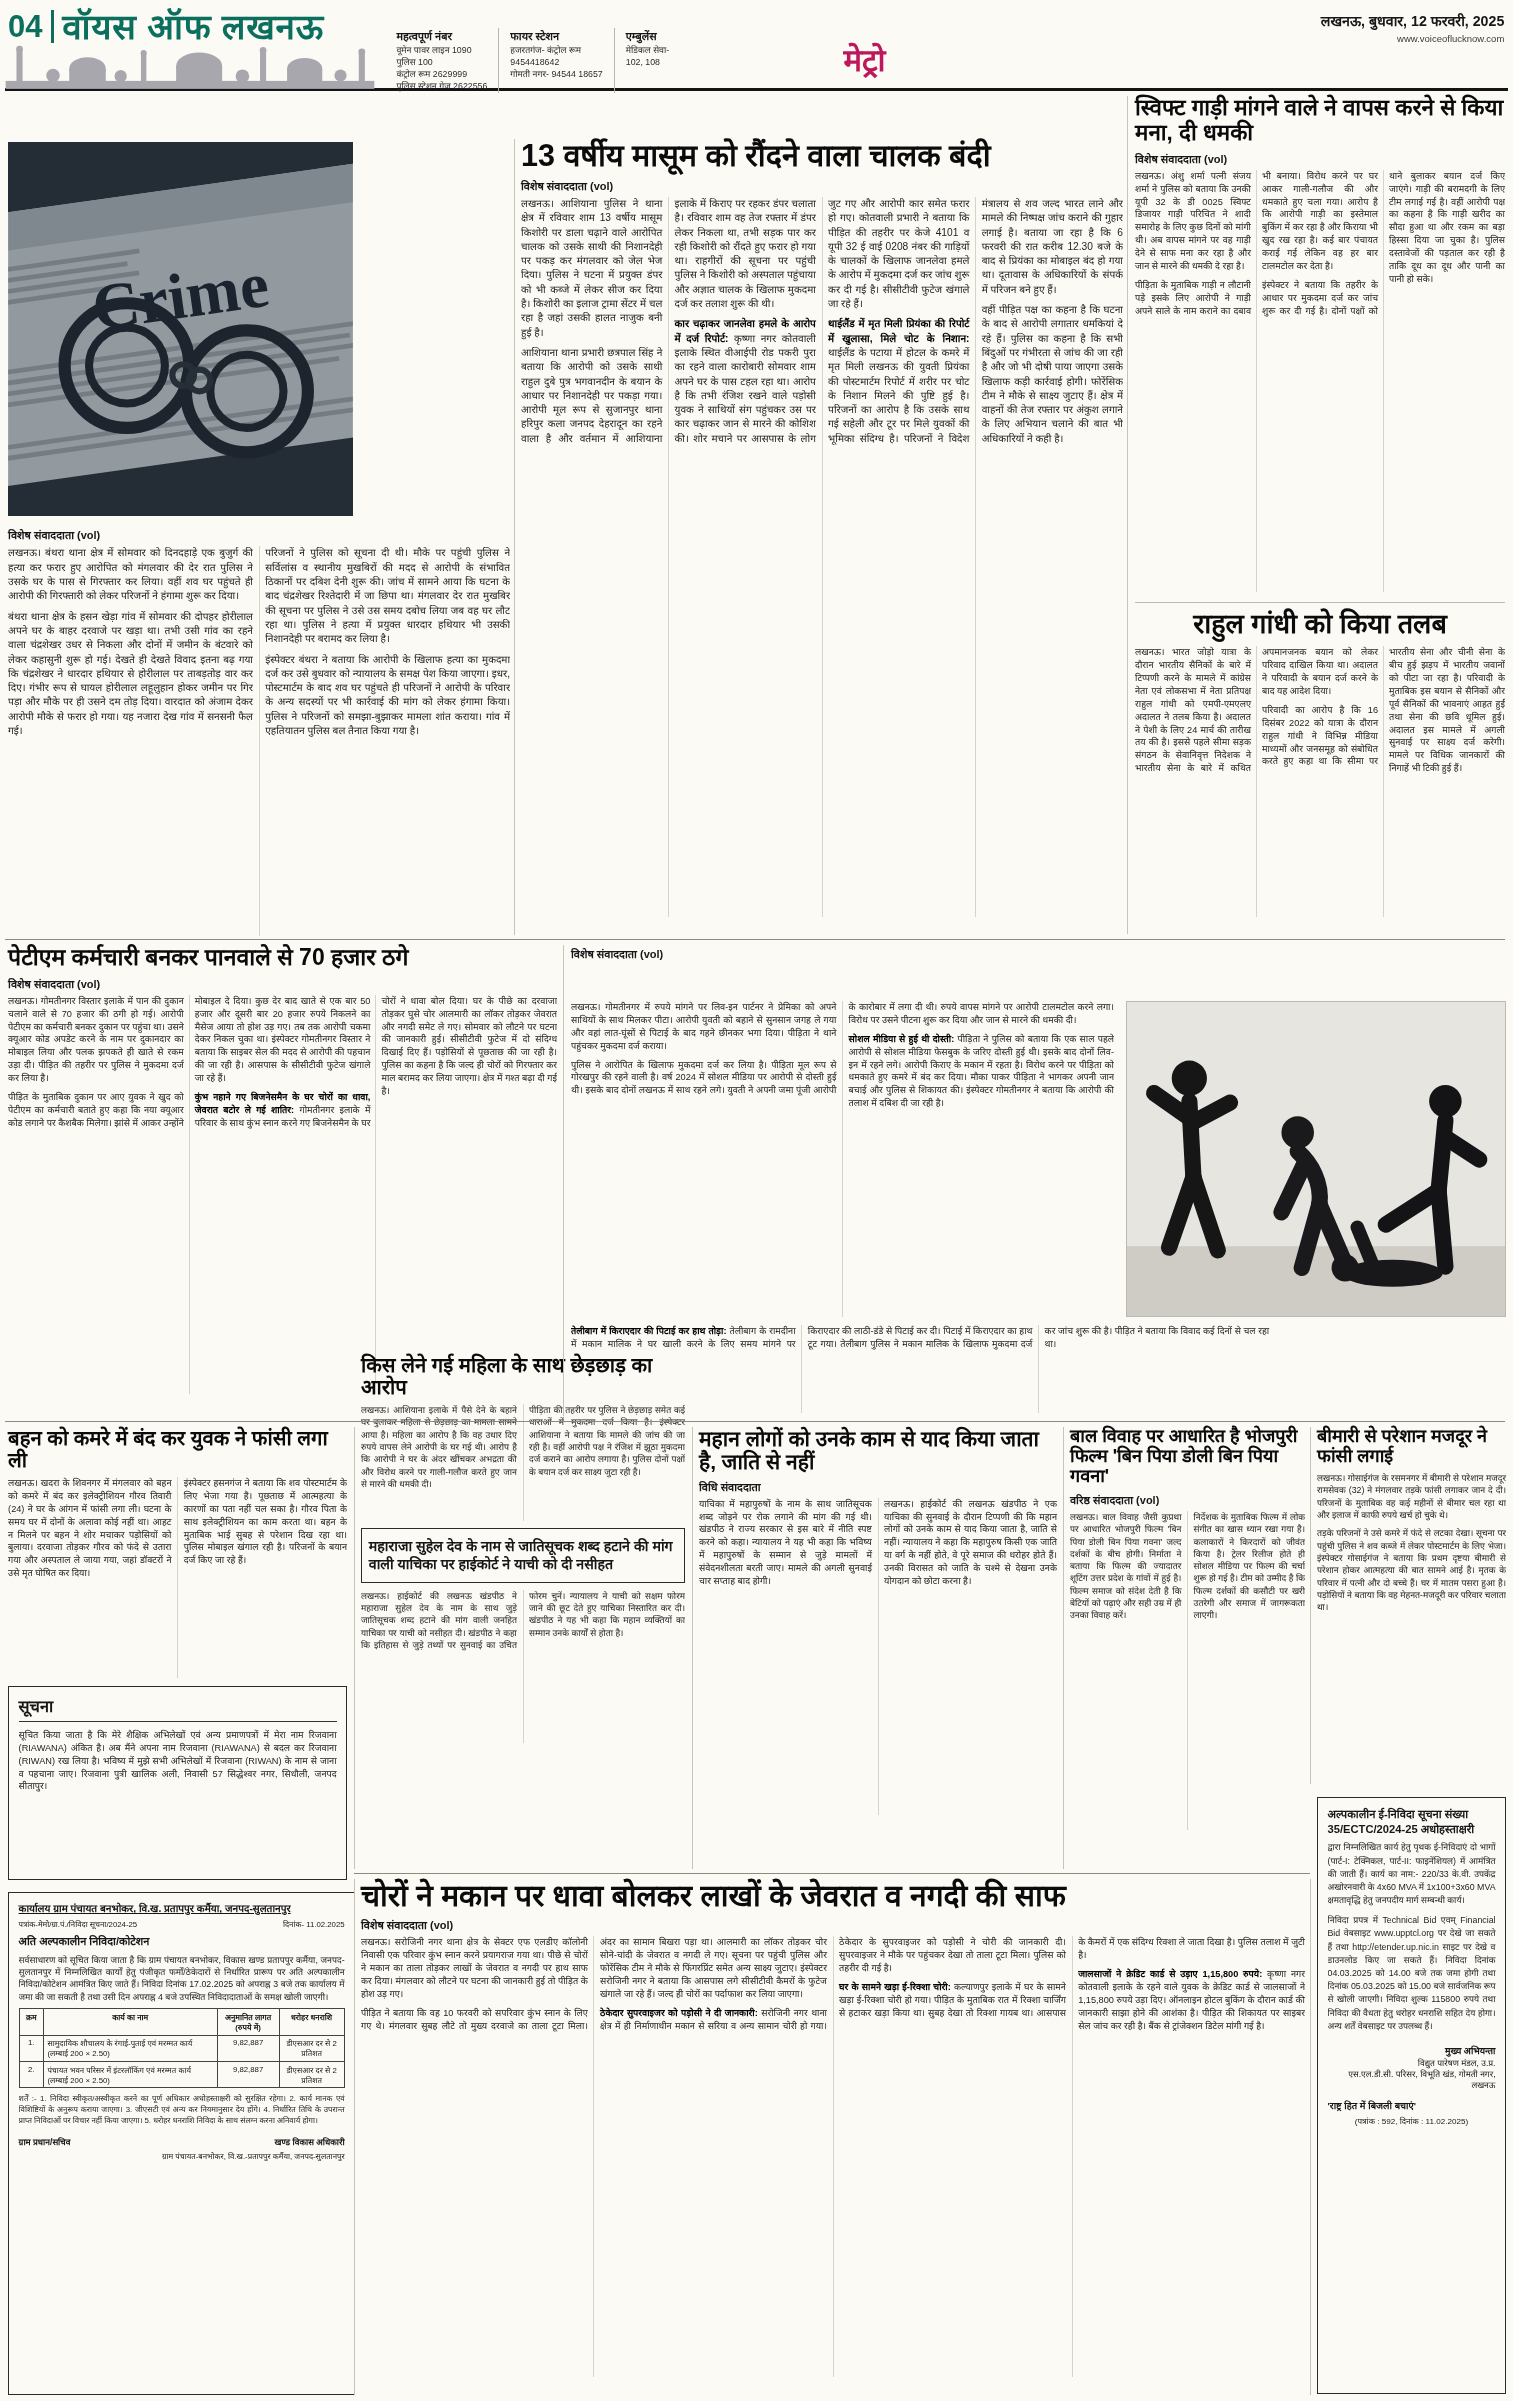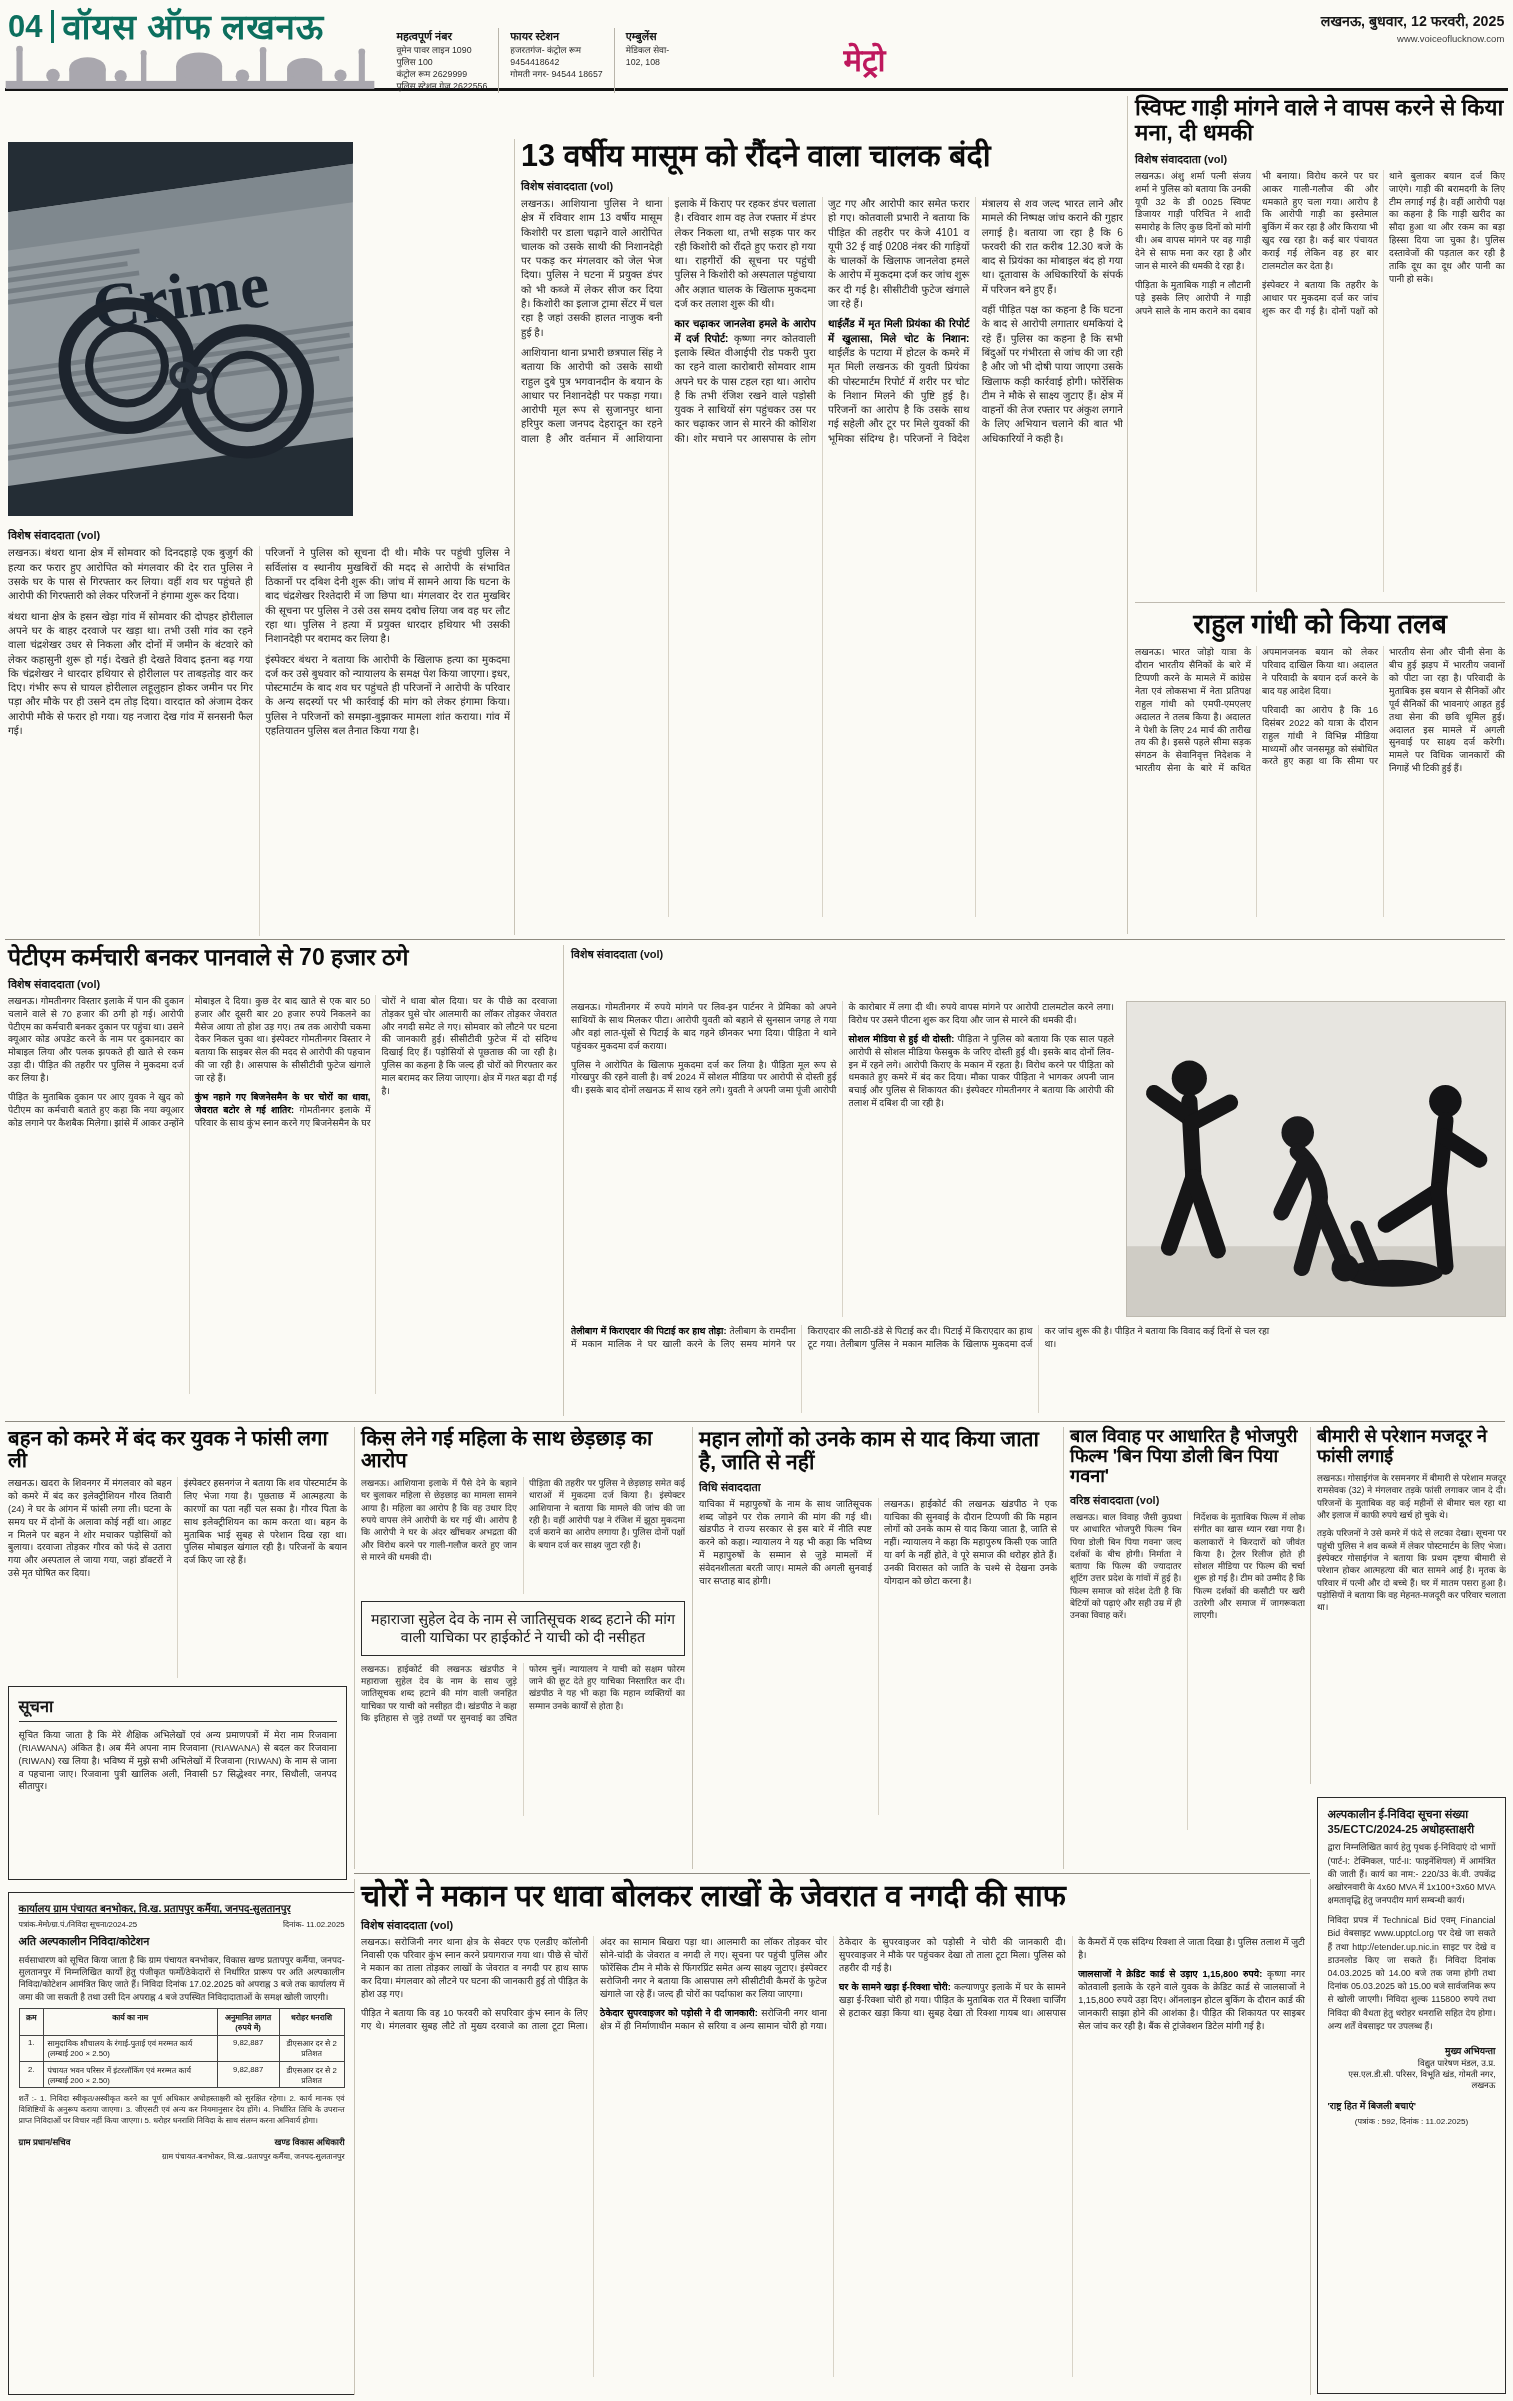--- a/index.html
+++ b/index.html
@@ -41,21 +41,21 @@
   .cols-3 { column-count:3; column-gap:11px; column-rule:0.7px solid #d8d3c7; }
   .cols-4 { column-count:4; column-gap:12.2px; column-rule:0.7px solid #d8d3c7; }
   .subhead { font-weight:800; color:#000; }
   .small { font-size:9.2px; }
   .xsmall { font-size:8.8px; }
 
   .vrule { width:0.7px; background:#c8c3b6; }
   .hrule { height:1.4px; background:#8e8a80; }
 
   .boxed { border:1.4px solid #2b2b2b; background:#fbfaf5; }
-  .box-head { font-weight:400; text-align:center; }
+  .box-head { font-weight:700; }
 
   .notice { padding:8.1px 9.5px; }
   .notice-title { text-align:left; font-weight:700; }
   .ntable { width:100%; border-collapse:collapse; margin:5.4px 0; font-size:7.8px; }
   .ntable th,.ntable td { border:0.7px solid #444; padding:2.7px 3.4px; text-align:center; vertical-align:top; }
   .ntable td.l { text-align:left; }
   .sig-row { display:flex; justify-content:space-between; font-weight:700; font-size:8.5px; margin-top:9.5px; }
   .ref-row { display:flex; justify-content:space-between; font-size:7.8px; margin:4.1px 0; }
 
   .crime-wrap { background:#28313a; overflow:hidden; }
@@ -258,21 +258,21 @@
       <p>लखनऊ। खदरा के शिवनगर में मंगलवार को बहन को कमरे में बंद कर इलेक्ट्रीशियन गौरव तिवारी (24) ने घर के आंगन में फांसी लगा ली। घटना के समय घर में दोनों के अलावा कोई नहीं था। आहट न मिलने पर बहन ने शोर मचाकर पड़ोसियों को बुलाया। दरवाजा तोड़कर गौरव को फंदे से उतारा गया और अस्पताल ले जाया गया, जहां डॉक्टरों ने उसे मृत घोषित कर दिया।</p>
       <p>इंस्पेक्टर हसनगंज ने बताया कि शव पोस्टमार्टम के लिए भेजा गया है। पूछताछ में आत्महत्या के कारणों का पता नहीं चल सका है। गौरव पिता के साथ इलेक्ट्रीशियन का काम करता था। बहन के मुताबिक भाई सुबह से परेशान दिख रहा था। पुलिस मोबाइल खंगाल रही है। परिजनों के बयान दर्ज किए जा रहे हैं।</p>
     </div>
   </section>
 
   <div class="abs boxed notice" style="left:8.1px; top:1686px; width:339px; height:194px;">
     <div class="notice-title" style="font-size:16.3px; border-bottom:1.4px solid #333; padding-bottom:4.1px; margin-bottom:6.8px;">सूचना</div>
     <div class="body-text small" style="height:142px;">सूचित किया जाता है कि मेरे शैक्षिक अभिलेखों एवं अन्य प्रमाणपत्रों में मेरा नाम रिजवाना (RIAWANA) अंकित है। अब मैंने अपना नाम रिजवाना (RIAWANA) से बदल कर रिजवाना (RIWAN) रख लिया है। भविष्य में मुझे सभी अभिलेखों में रिजवाना (RIWAN) के नाम से जाना व पहचाना जाए। रिजवाना पुत्री खालिक अली, निवासी 57 सिद्धेश्वर नगर, सिधौली, जनपद सीतापुर।</div>
   </div>
 
-  <section class="abs" style="left:361px; top:1427px; width:324px;">
+  <section class="abs" style="left:361px; top:1354px; width:324px;">
     <h2 class="hl h-sm">किस लेने गई महिला के साथ छेड़छाड़ का आरोप</h2>
     <div class="body-text cols-2 xsmall" style="height:117px; margin-top:5.4px;">
       <p>लखनऊ। आशियाना इलाके में पैसे देने के बहाने घर बुलाकर महिला से छेड़छाड़ का मामला सामने आया है। महिला का आरोप है कि वह उधार दिए रुपये वापस लेने आरोपी के घर गई थी। आरोप है कि आरोपी ने घर के अंदर खींचकर अभद्रता की और विरोध करने पर गाली-गलौज करते हुए जान से मारने की धमकी दी।</p>
       <p>पीड़िता की तहरीर पर पुलिस ने छेड़छाड़ समेत कई धाराओं में मुकदमा दर्ज किया है। इंस्पेक्टर आशियाना ने बताया कि मामले की जांच की जा रही है। वहीं आरोपी पक्ष ने रंजिश में झूठा मुकदमा दर्ज कराने का आरोप लगाया है। पुलिस दोनों पक्षों के बयान दर्ज कर साक्ष्य जुटा रही है।</p>
     </div>
     <div class="boxed box-head" style="margin-top:6.8px; padding:8.1px 6.8px; font-size:14.2px; line-height:1.3;">महाराजा सुहेल देव के नाम से जातिसूचक शब्द हटाने की मांग वाली याचिका पर हाईकोर्ट ने याची को दी नसीहत</div>
     <div class="body-text cols-2 xsmall" style="height:153px; margin-top:6.8px;">
       <p>लखनऊ। हाईकोर्ट की लखनऊ खंडपीठ ने महाराजा सुहेल देव के नाम के साथ जुड़े जातिसूचक शब्द हटाने की मांग वाली जनहित याचिका पर याची को नसीहत दी। खंडपीठ ने कहा कि इतिहास से जुड़े तथ्यों पर सुनवाई का उचित फोरम चुनें। न्यायालय ने याची को सक्षम फोरम जाने की छूट देते हुए याचिका निस्तारित कर दी। खंडपीठ ने यह भी कहा कि महान व्यक्तियों का सम्मान उनके कार्यों से होता है।</p>
     </div>
   </section>

